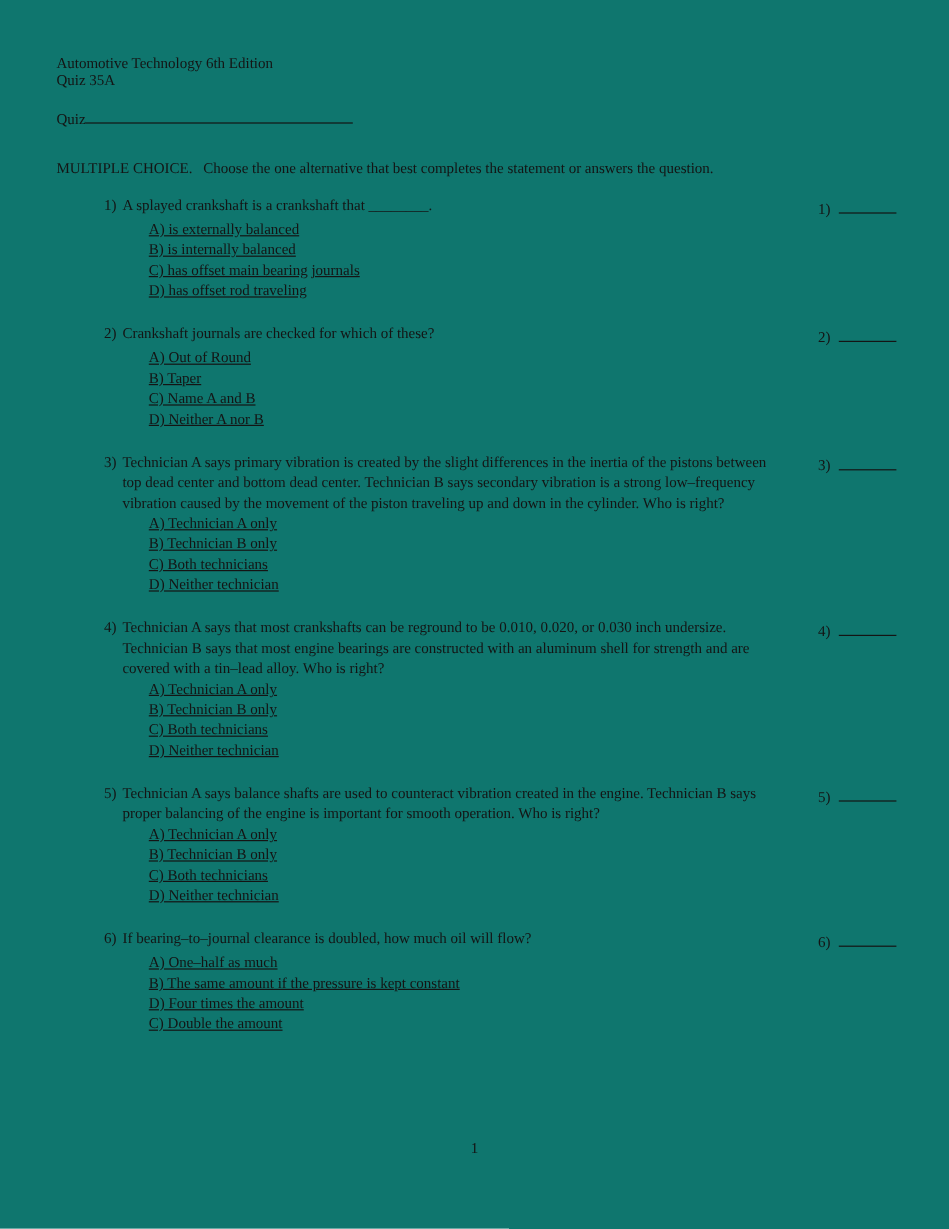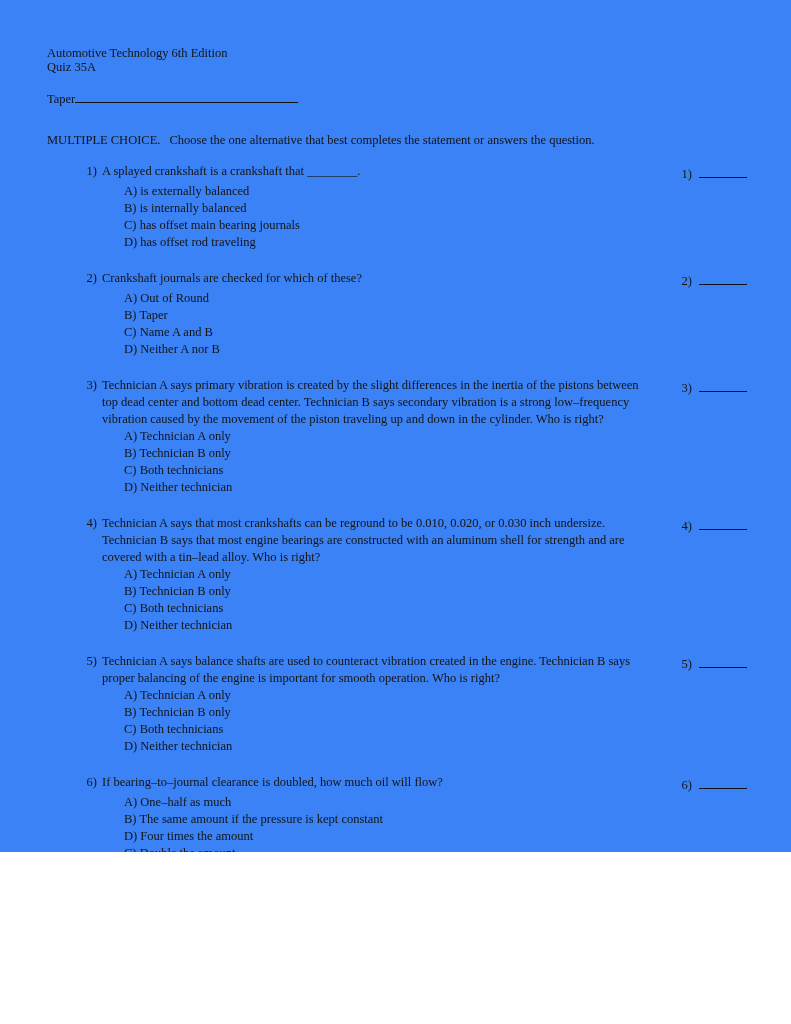--- a/index.html
+++ b/index.html
@@ -1,20 +1,20 @@
 <!DOCTYPE html>
 <html><head>
 <meta charset="utf-8">
 <style>
   html, body { margin: 0; padding: 0; background: #ffffff; }
   .page {
     position: relative;
     width: 791px;
-    height: 852px;
-    background: #3b82f6;
+    height: 1024px;
+    background: #0f766e;
     color: #141414;
     font-family: "Liberation Serif", "DejaVu Serif", serif;
     font-size: 12.5px;
     line-height: 17px;
     overflow: hidden;
   }
   .doc-header { position: absolute; left: 47px; top: 46px; }
   .doc-header .line { line-height: 14px; }
   .name-row { position: absolute; left: 47px; top: 89px; }
   .name-blank {
@@ -51,38 +51,38 @@
   }
   .answer-blank {
     display: inline-block;
     width: 48px;
     height: 13px;
     margin-left: 7px;
     border-bottom: 1.5px solid #141414;
     vertical-align: baseline;
   }
   .options { padding-left: 77px; }
-  .option { white-space: nowrap; }
+  .option { white-space: nowrap; text-decoration: underline; }
   .page-footer {
     position: absolute; left: 0; top: 949px; width: 791px;
     text-align: center;
   }
 </style>
 </head>
 <body>
 
 <div class="page">
 
   <div class="doc-header">
     <div class="line">Automotive Technology 6th Edition</div>
     <div class="line">Quiz 35A</div>
   </div>
 
   <div class="name-row">
-    <span>Taper</span><span class="name-blank"></span>
+    <span>Quiz</span><span class="name-blank"></span>
   </div>
 
   <div class="mc-heading">
     <span class="sect-label">MULTIPLE CHOICE.</span><span>Choose the one alternative that best completes the statement or answers the question.</span>
   </div>
 
   <div class="questions">
 
     <div class="question">
       <div class="q-row">

